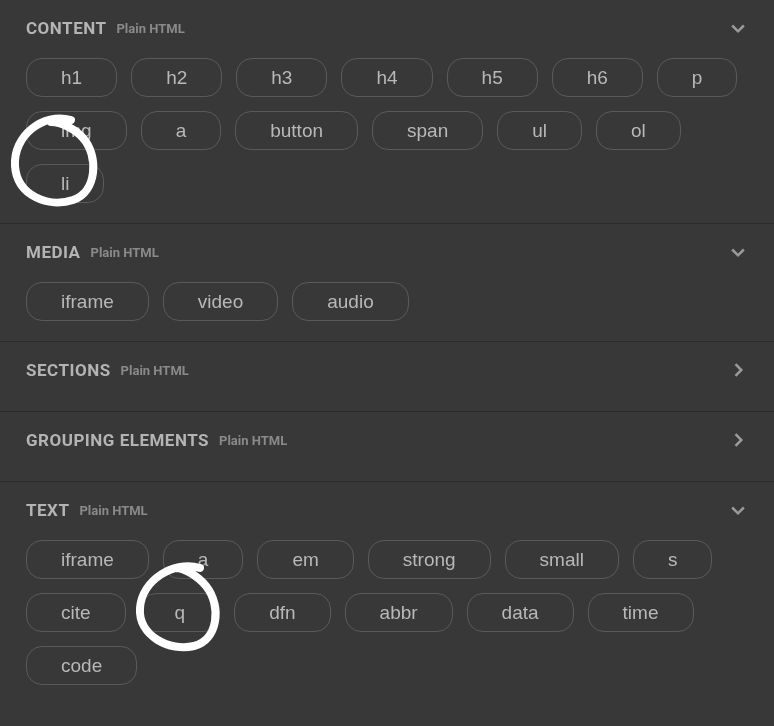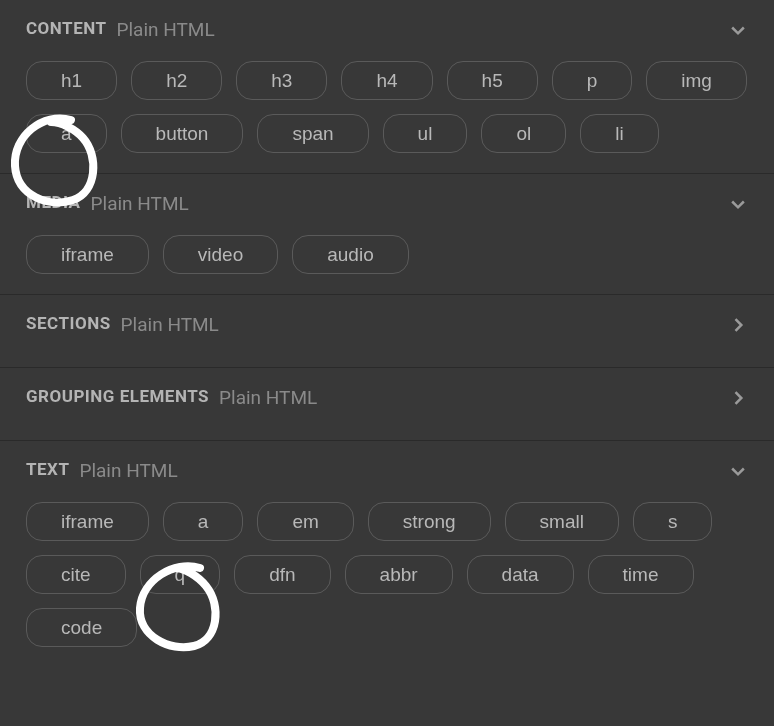--- a/index.html
+++ b/index.html
@@ -12,33 +12,34 @@
     color: #aaa;
     position: relative;
   }
   .section {
     padding: 18px 26px 20px 26px;
     border-bottom: 1px solid #2a2a2a;
   }
   .section.collapsed { padding-bottom: 31px; }
   .section-header {
     display: flex;
+    align-items: center;
     justify-content: flex-start;
     position: relative;
     cursor: pointer;
   }
   .section-title {
     font-size: 17px;
     font-weight: 700;
     letter-spacing: 0.5px;
     color: #b4b4b4;
   }
   .section-sub {
-    font-size: 19px;
-    font-weight: 400;
+    font-size: 13px;
+    font-weight: 700;
     color: #8a8a8a;
     margin-left: 10px;
   }
   .chev {
     position: absolute;
     right: 0;
     top: 50%;
     transform: translateY(-50%);
     width: 20px; height: 20px;
     display: flex; align-items: center; justify-content: center;
@@ -79,20 +80,21 @@
           <polyline points="5 9 12 16 19 9"></polyline>
         </svg>
     </span>
   </div>
   <div class="tags">
     <button class="tag">h1</button>
     <button class="tag">h2</button>
     <button class="tag">h3</button>
     <button class="tag">h4</button>
     <button class="tag">h5</button>
+    <button class="tag">h6</button>
     <button class="tag">p</button>
     <button class="tag">img</button>
     <button class="tag">a</button>
     <button class="tag">button</button>
     <button class="tag">span</button>
     <button class="tag">ul</button>
     <button class="tag">ol</button>
     <button class="tag">li</button>
   </div>
 </div>

